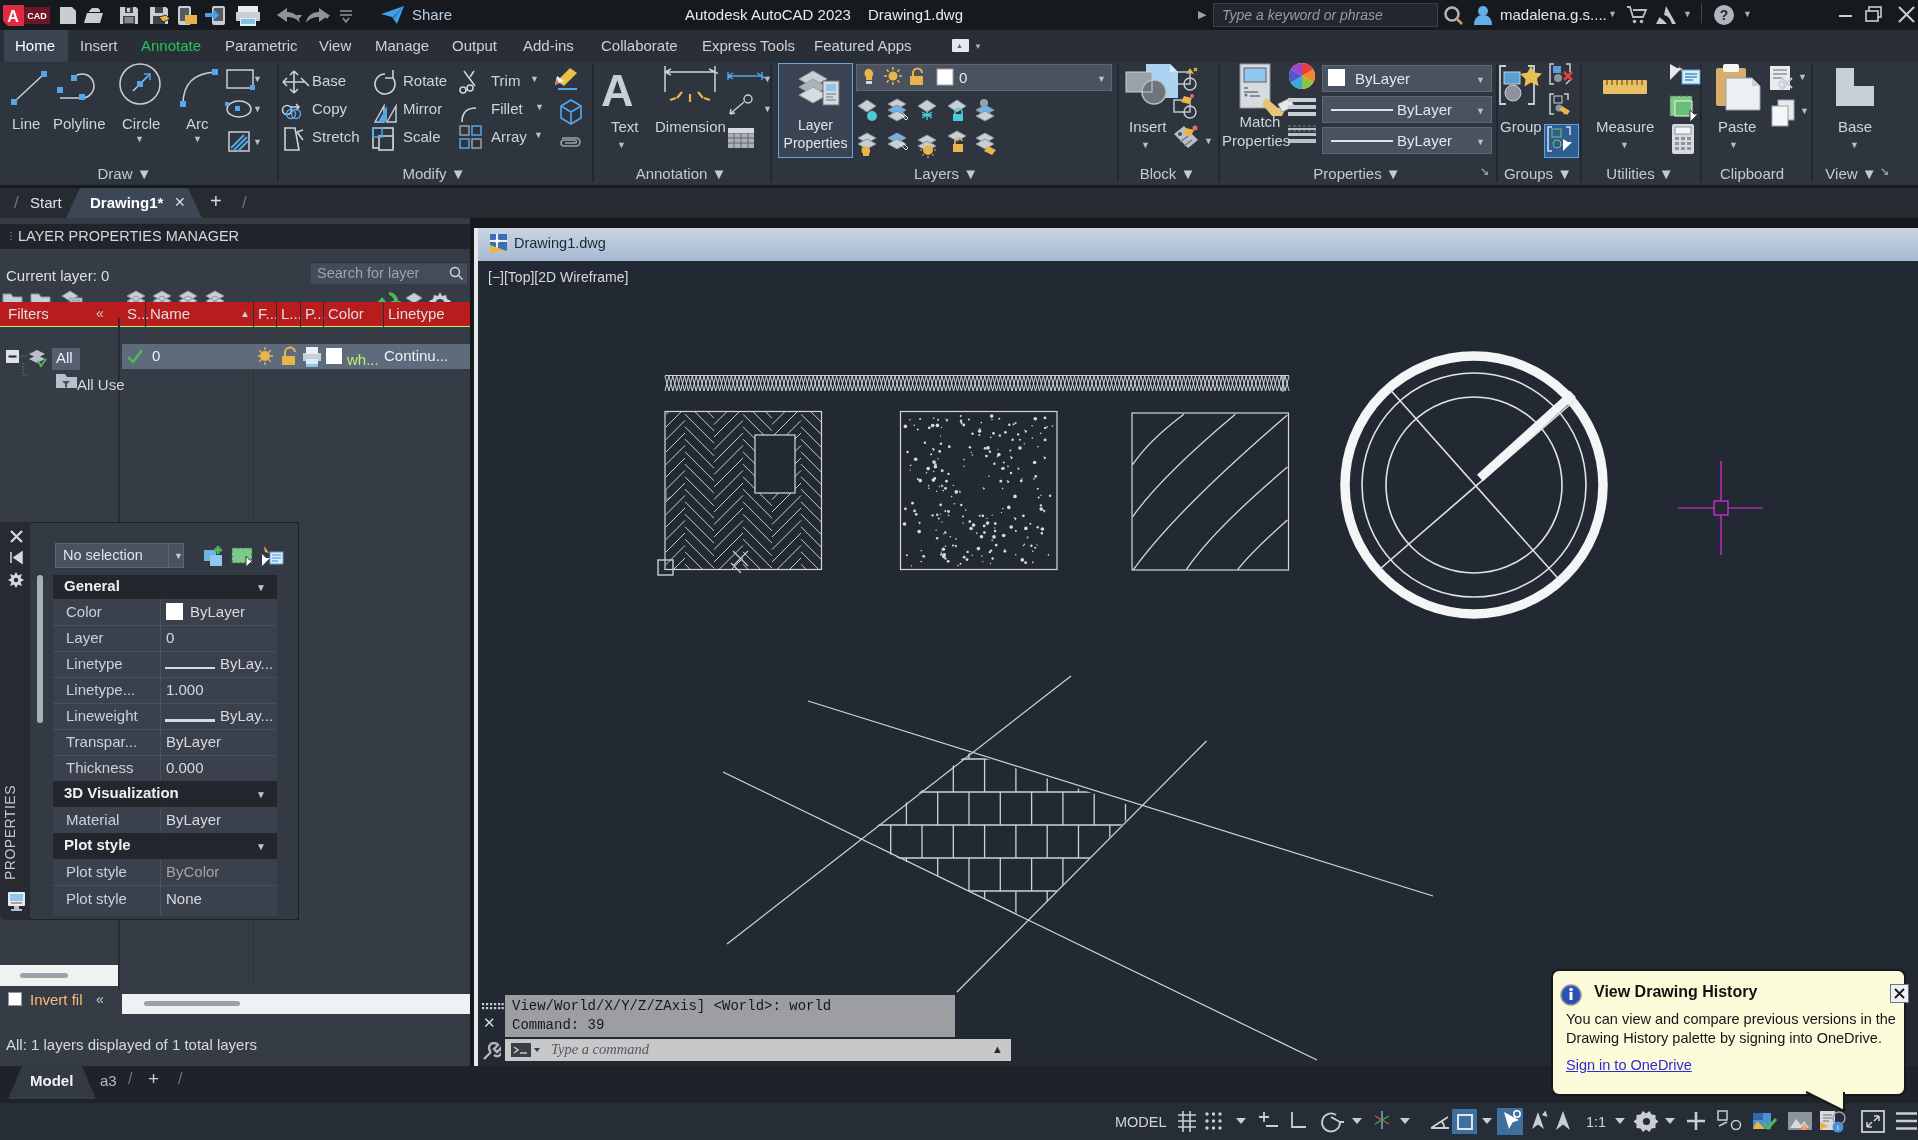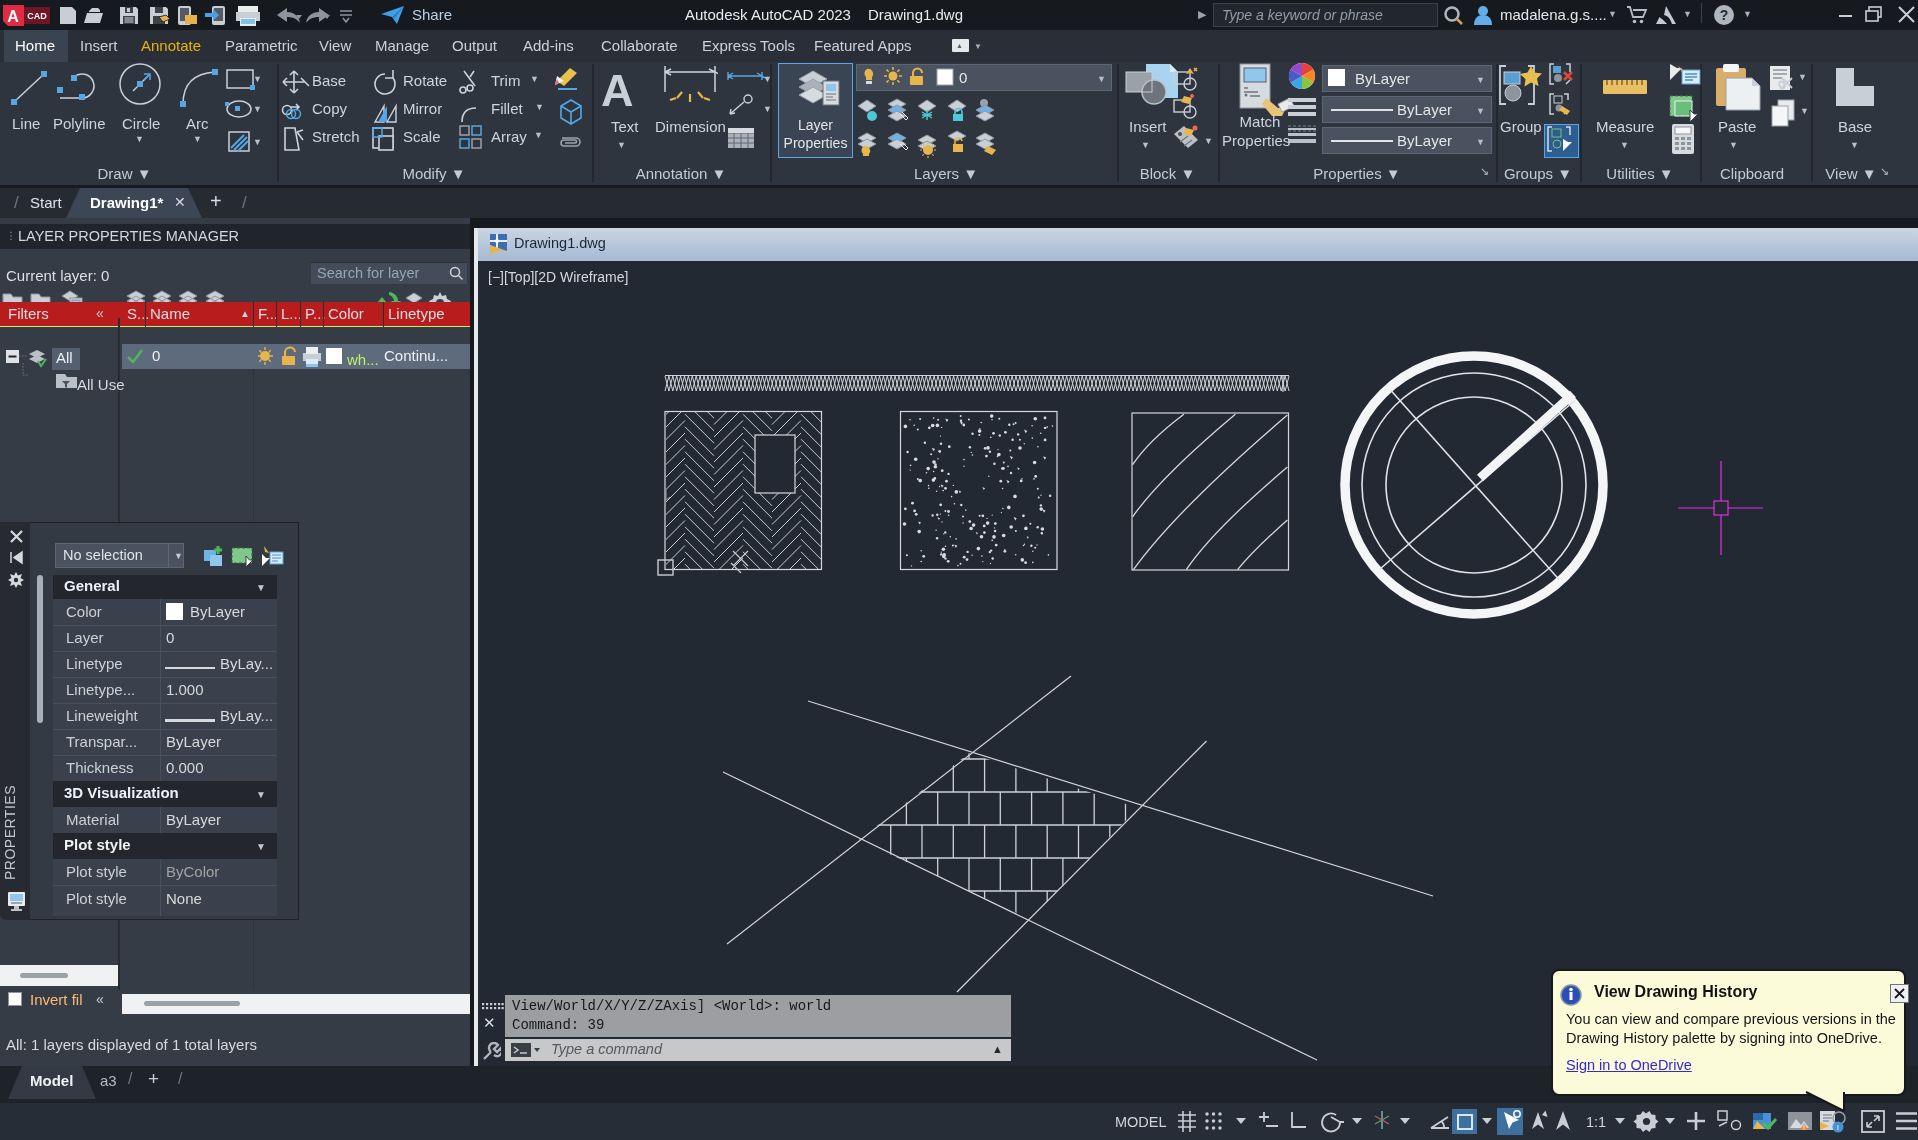--- a/index.html
+++ b/index.html
@@ -114,21 +114,21 @@
       <rect x="2" y="6" width="12" height="10" fill="#16191e" stroke="#c9ced4" stroke-width="1.6"></rect>
     </svg>
  <svg class="ic" style="left:1897px;top:5px" width="19" height="19" viewBox="0 0 19 19">
       <path d="M2 2 L17 17 M17 2 L2 17" stroke="#c9ced4" stroke-width="2"></path>
     </svg>
 </div>
 <div id="menurow">
  <div class="abs" style="left:4px;top:0;width:64px;height:32px;background:#3a4450"></div>
  <div class="txt" style="left:15px;top:7px;font-size:15px;color:#fff">Home</div>
  <div class="txt" style="left:80px;top:7px;font-size:15px;color:#ccd1d8">Insert</div>
- <div class="txt" style="left:141px;top:7px;font-size:15px;color:#eab308">Annotate</div>
+ <div class="txt" style="left:141px;top:7px;font-size:15px;color:#22c55e">Annotate</div>
  <div class="txt" style="left:225px;top:7px;font-size:15px;color:#ccd1d8">Parametric</div>
  <div class="txt" style="left:319px;top:7px;font-size:15px;color:#ccd1d8">View</div>
  <div class="txt" style="left:375px;top:7px;font-size:15px;color:#ccd1d8">Manage</div>
  <div class="txt" style="left:452px;top:7px;font-size:15px;color:#ccd1d8">Output</div>
  <div class="txt" style="left:523px;top:7px;font-size:15px;color:#ccd1d8">Add-ins</div>
  <div class="txt" style="left:601px;top:7px;font-size:15px;color:#ccd1d8">Collaborate</div>
  <div class="txt" style="left:702px;top:7px;font-size:15px;color:#ccd1d8">Express Tools</div>
  <div class="txt" style="left:814px;top:7px;font-size:15px;color:#ccd1d8">Featured Apps</div>
  <div class="abs" style="left:952px;top:9px;width:17px;height:13px;background:#e6e9ec;border-radius:1px">
       <div style="position:absolute;left:4px;top:3px;font-size:7px;color:#5a6068">▲</div>
@@ -1223,31 +1223,31 @@
         <rect x="12" y="4" width="2.2" height="2.2"></rect>
         <rect x="16" y="4" width="2.2" height="2.2"></rect>
         <rect x="19.5" y="4" width="2.2" height="2.2"></rect>
       </g>
     </svg>
 </div>
 <div class="txt" style="left:483px;top:1014px;font-size:15px;color:#d6dade;z-index:6">✕</div>
 <svg class="ic" style="left:481px;top:1042px;z-index:6" width="20" height="20" viewBox="0 0 20 20">
     <path d="M3 17 L10 10 M10 10 a5 5 0 1 1 7 -7 l-4 4 3 3 4 -4 a5 5 0 0 1 -7 7" fill="none" stroke="#b0b5bb" stroke-width="2.4"></path>
   </svg>
-<div class="abs" style="left:505px;top:995px;width:506px;height:42px;background:#9c9ea1;z-index:5;font-family:'Liberation Mono',monospace">
+<div class="abs" style="left:505px;top:995px;width:450px;height:42px;background:#9c9ea1;z-index:5;font-family:'Liberation Mono',monospace">
  <div class="txt" style="left:7px;top:3px;font-size:14px;color:#17181a;font-family:'Liberation Mono',monospace">View/World/X/Y/Z/ZAxis] &lt;World&gt;: world</div>
  <div class="txt" style="left:7px;top:22px;font-size:14px;color:#17181a;font-family:'Liberation Mono',monospace">Command: 39</div>
 </div>
 <div class="abs" style="left:505px;top:1039px;width:506px;height:22px;background:#c6c8ca;z-index:5">
  <svg class="ic" style="left:5px;top:3px" width="30" height="16" viewBox="0 0 30 16">
       <rect x="1" y="1" width="20" height="14" fill="#3a3f45"></rect>
       <path d="M4 5 l4 3 -4 3 M10 11 h7" stroke="#c6c8ca" stroke-width="1.5" fill="none"></path>
       <path d="M24 6 l3 4 3 -4 z" fill="#3a3f45"></path>
     </svg>
- <div class="txt" style="left:46px;top:2px;font-size:14.5px;font-style:italic;color:#55585c;font-family:Liberation Sans, sans-serif">Type a command</div>
+ <div class="txt" style="left:46px;top:2px;font-size:14.5px;font-style:italic;color:#55585c;font-family:Liberation Serif, serif">Type a command</div>
  <div class="txt" style="right:8px;top:4px;font-size:11px;color:#26282b">▲</div>
 </div>
 <div id="modelrow">
  <div class="abs" style="left:8px;top:0;width:88px;height:33px;background:#333a44;clip-path:polygon(14px 0,74px 0,88px 33px,0 33px)"></div>
  <div class="txt" style="left:30px;top:6px;font-size:15px;font-weight:bold;color:#f0f2f4">Model</div>
  <div class="txt" style="left:100px;top:6px;font-size:15px;color:#b4bac1">a3</div>
  <div class="txt" style="left:128px;top:4px;font-size:16px;color:#6e747c">/</div>
  <div class="txt" style="left:148px;top:2px;font-size:19px;color:#c9ced4">+</div>
  <div class="txt" style="left:178px;top:4px;font-size:16px;color:#6e747c">/</div>
 </div>

